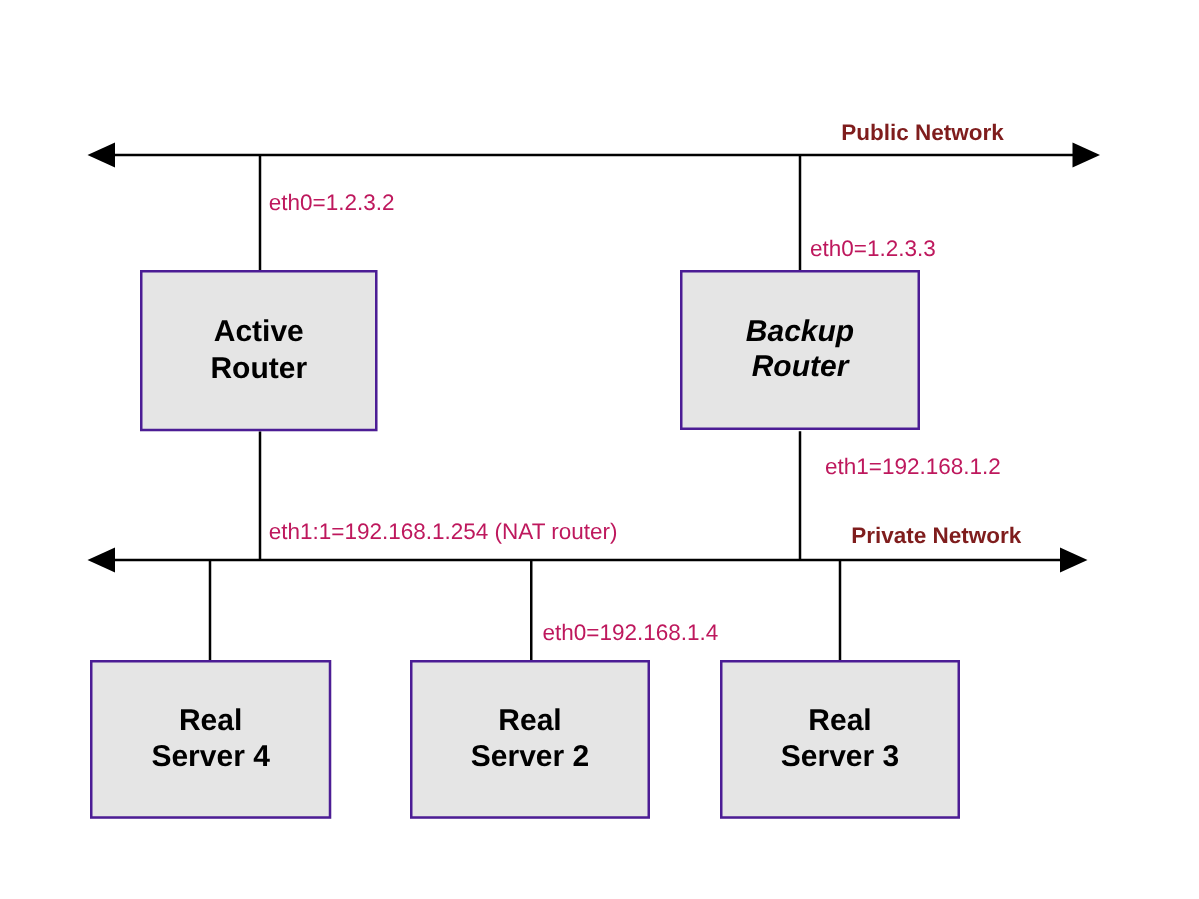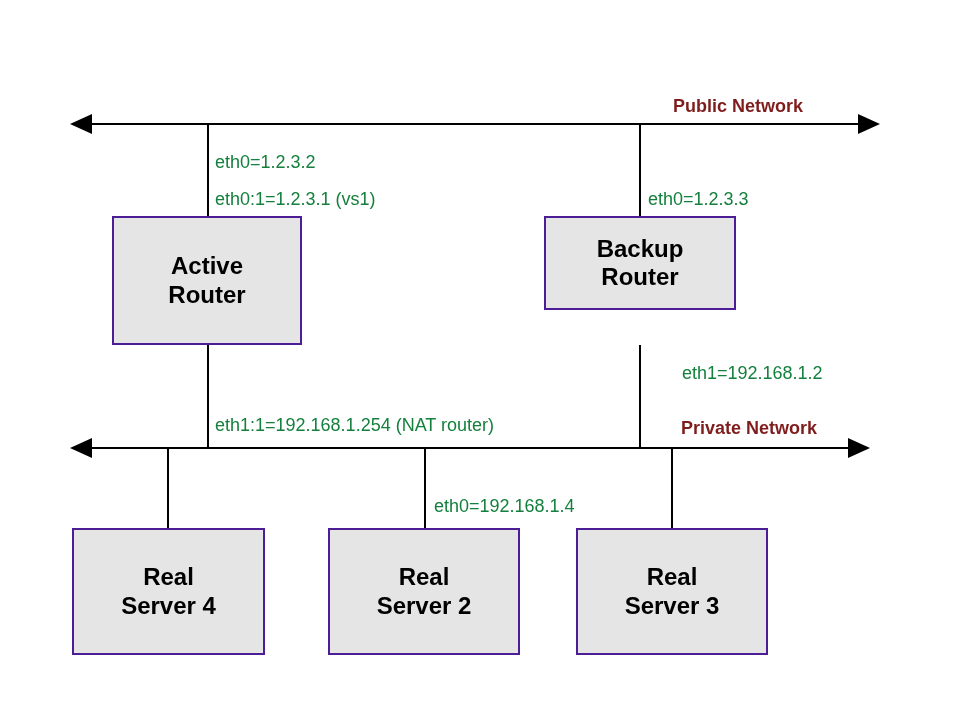--- a/index.html
+++ b/index.html
@@ -37,21 +37,21 @@
     font-weight: bold;
     font-size: 24px;
     line-height: 1.18;
     color: #000000;
     text-align: center;
   }
   .node-box .line2 { display: block; }
   .iface-label {
     position: absolute;
     font-size: 18px;
-    color: #15803d;
+    color: #be185d;
     white-space: nowrap;
     line-height: 1.5;
   }
   .net-label {
     position: absolute;
     font-size: 18px;
     font-weight: bold;
     color: #7f1d1d;
     white-space: nowrap;
   }
@@ -85,39 +85,38 @@
     <line x1="425" y1="448" x2="425" y2="528" stroke="#000000" stroke-width="2"></line>
     <line x1="672" y1="448" x2="672" y2="528" stroke="#000000" stroke-width="2"></line>
   </svg>
 
   <div class="net-label" style="left:673px; top:96px;">Public Network</div>
 
   <div class="net-label" style="left:681px; top:418px;">Private Network</div>
 
   <div class="iface-label" style="left:215px; top:149px;">eth0=1.2.3.2</div>
 
-  <div class="iface-label" style="left:215px; top:186px;">eth0:1=1.2.3.1 (vs1)</div>
 
   <div class="iface-label" style="left:648px; top:186px;">eth0=1.2.3.3</div>
 
 
   <div class="iface-label" style="left:215px; top:392px;margin-top:20px;">eth1:1=192.168.1.254 (NAT router)</div>
 
-  <div class="iface-label" style="left:682px; top:360px;">eth1=192.168.1.2</div>
+  <div class="iface-label" style="left:660px; top:360px;">eth1=192.168.1.2</div>
 
 
   <div class="iface-label" style="left:434px; top:493px;">eth0=192.168.1.4</div>
 
 
   <div class="node-box" style="left:112px; top:216px; width:190px; height:129px;">
     <span class="line1">Active</span>
     <span class="line2">Router</span>
   </div>
 
-  <div class="node-box" style="left:544px; top:216px; width:192px; height:94px;">
+  <div class="node-box" style="left:544px; top:216px; width:192px; height:128px;font-style:italic;">
     <span class="line1">Backup</span>
     <span class="line2">Router</span>
   </div>
 
   <div class="node-box" style="left:72px; top:528px; width:193px; height:127px;">
     <span class="line1">Real</span>
     <span class="line2">Server 4</span>
   </div>
 
   <div class="node-box" style="left:328px; top:528px; width:192px; height:127px;">

